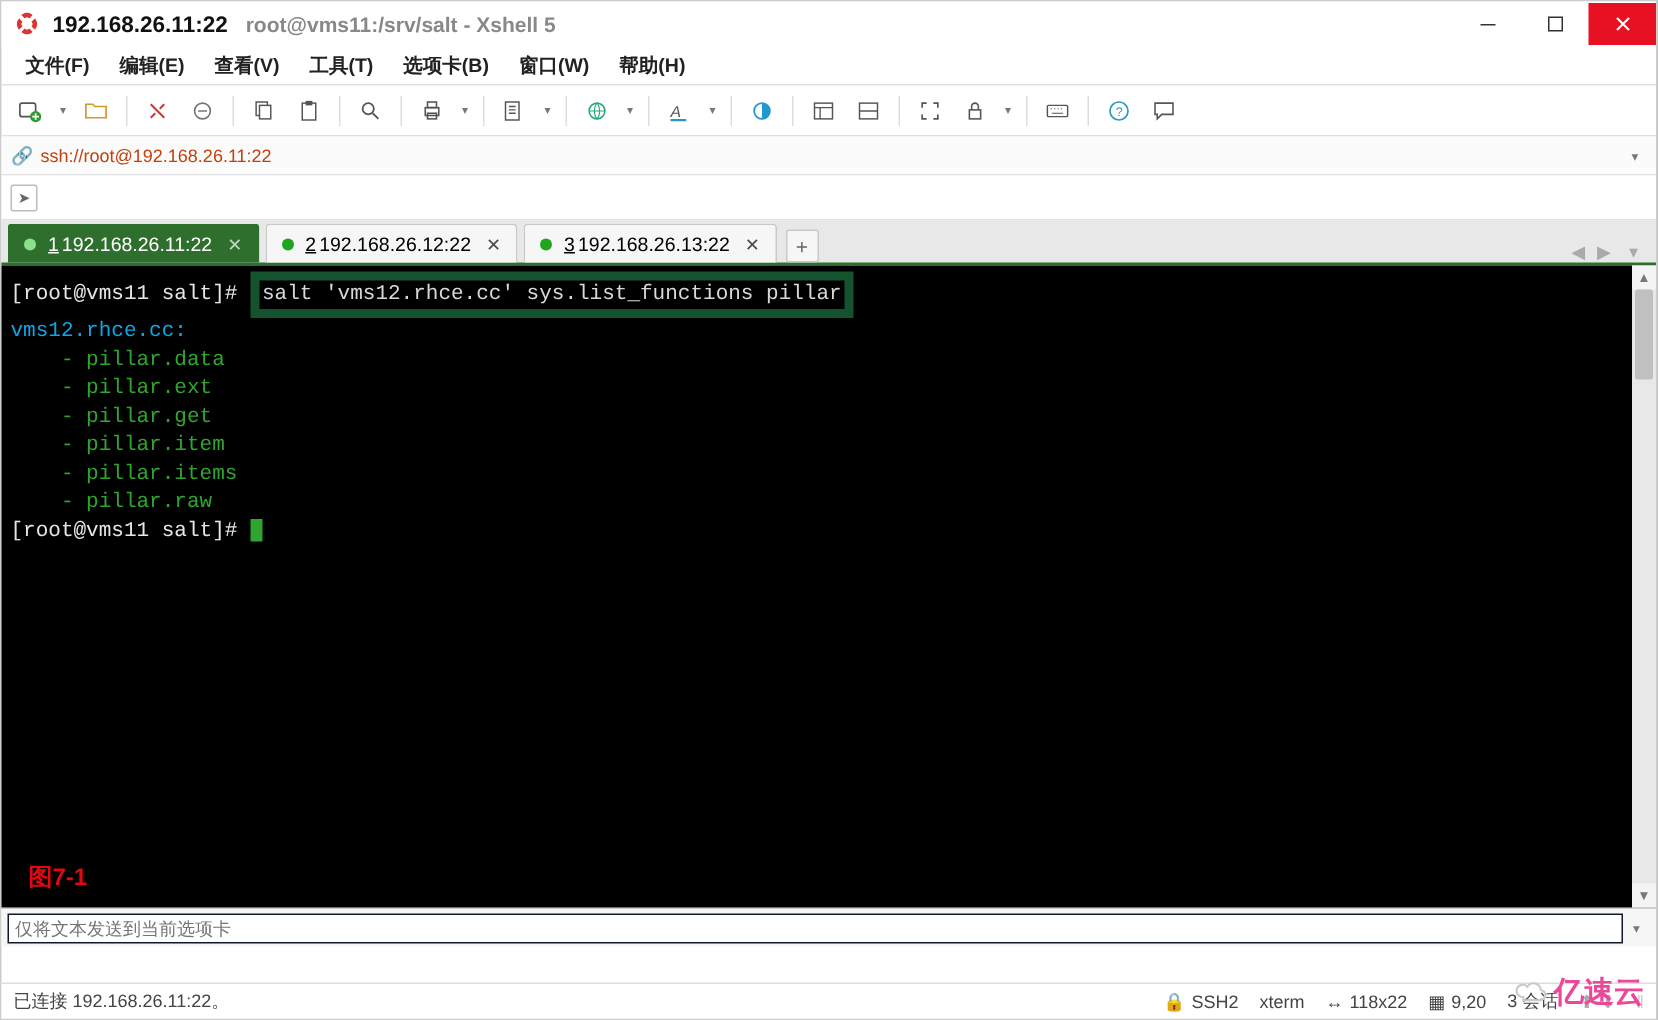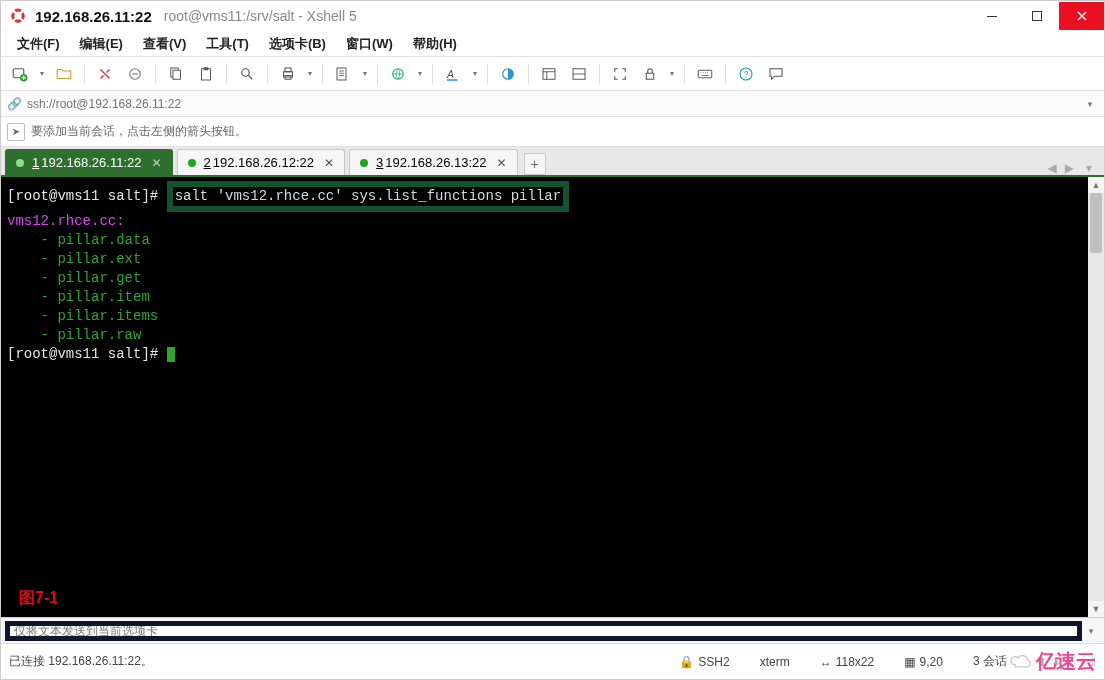--- a/index.html
+++ b/index.html
@@ -2,37 +2,37 @@
 <html><head>
 <meta charset="utf-8">
 <style>
   * { box-sizing: border-box; }
   html, body { margin: 0; padding: 0; font-family: "Microsoft YaHei", "Segoe UI", Arial, sans-serif; font-size: 12px; background: #fff; }
   .window { width: 1105px; height: 680px; display: flex; flex-direction: column; border: 1px solid #ccc; position: relative; }
   
   .titlebar { height: 30px; display: flex; align-items: center; background: #fff; padding: 0 0 0 8px; }
   .titlebar .logo { width: 18px; height: 18px; margin-right: 8px; }
   .titlebar .title-main { font-weight: bold; font-size: 15px; color: #111; }
-  .titlebar .title-sub { font-size: 14px; color: #888; margin-left: 12px; }
+  .titlebar .title-sub { font-size: 14px; color: #888; margin-left: 12px; font-weight: bold; }
   .titlebar .spacer { flex: 1; }
   .winbtn { width: 45px; height: 28px; display: flex; align-items: center; justify-content: center; color: #555; }
   .winbtn.close { background: #e81123; color: #fff; }
   
   .menubar { height: 26px; display: flex; align-items: center; padding: 0 8px; border-bottom: 1px solid #e0e0e0; gap: 4px; }
   .menubar .menuitem { padding: 2px 8px; font-size: 13px; color: #222; font-weight: bold; }
   
   .toolbar { height: 34px; display: flex; align-items: center; padding: 2px 6px; border-bottom: 1px solid #e0e0e0; gap: 4px; }
   .tbtn { width: 26px; height: 26px; display: flex; align-items: center; justify-content: center; border-radius: 3px; color:#444; }
   .tbtn svg { width: 18px; height: 18px; }
   .tdd { width: 10px; display:flex; align-items:center; justify-content:center; color:#777; font-size:8px; }
   .tsep { width: 1px; height: 20px; background: #ddd; margin: 0 3px; }
   
   .addrbar { height: 26px; display: flex; align-items: center; padding: 0 6px; border-bottom: 1px solid #e0e0e0; background:#fbfbfb; }
   .addrbar .link-icon { width: 16px; text-align:center; color:#777; }
-  .addrbar .addr { flex: 1; color: #737373; padding-left: 4px; }
+  .addrbar .addr { flex: 1; color: #c2410c; padding-left: 4px; }
   .addrbar .dd { width: 16px; color:#777; font-size:9px; text-align:center; }
   
   .infobar { height: 30px; display: flex; align-items: center; padding: 0 6px; border-bottom: 1px solid #e0e0e0; background:#fff; color:#666; gap:6px; }
   .infobar .arrow-btn { width:18px; height:18px; display:flex; align-items:center; justify-content:center; border:1px solid #bbb; border-radius:2px; font-size:10px; color:#666; }
   
   .tabbar { height: 30px; display: flex; align-items: flex-end; background: #e8e8e8; border-bottom: 2px solid #2e6f2e; padding: 0 4px; gap: 0; }
   .tab { height: 26px; display: flex; align-items: center; padding: 0 10px; border: 1px solid #c8c8c8; border-bottom: none; background: #f6f6f6; position: relative; margin-right: 4px; border-radius: 3px 3px 0 0; font-size:13px; }
   .tab.active { background: #2e6f2e; color: #fff; border-color: #2e6f2e; }
   .tab .dot { width: 8px; height: 8px; border-radius: 50%; background: #1fa51f; margin-right: 8px; }
   .tab.active .dot { background: #8be08b; }
@@ -43,32 +43,32 @@
   .tabbar .nav-arrows { display:flex; gap:8px; color:#aaa; padding:0 8px; font-size:12px; }
   
   .terminal-wrap { flex:1; display:flex; background:#000; position:relative; }
   .terminal { flex:1; font-family: Consolas, "Courier New", monospace; font-size: 14px; line-height: 19px; color: #d8d8d8; padding: 4px 6px; white-space: pre; position:relative; }
   .scrollbar { width:16px; background:#e8e8e8; display:flex; flex-direction:column; align-items:center; }
   .scrollbar .sbtn { height:16px; width:100%; display:flex; align-items:center; justify-content:center; color:#777; font-size:9px; background:#f4f4f4; }
   .scrollbar .track { flex:1; width:100%; position:relative; }
   .scrollbar .thumb { position:absolute; top:0; left:2px; width:12px; height:60px; background:#c0c0c0; border-radius:2px; }
   .prompt-white { color:#e6e6e6;margin-top:32px; }
   .hl-box { border:6px solid #14532d; padding:0 2px; display:inline-block; }
-  .minion { color:#d946ef; }
+  .minion { color:#0ea5e9; }
   .green-list { color:#2fa52f; }
   .cursor-block { display:inline-block; width:8px; height:15px; background:#2fa52f; vertical-align:middle; }
   .annotation { position:absolute; color:#e30613; font-weight:bold; font-size:16px; font-family: "Microsoft YaHei", sans-serif; }
   .annot1 { left:315px; top:56px; }
   .annot2 { left:18px; bottom:10px; }
   
   .bottombar { height: 26px; display:flex; align-items:center; border-top:1px solid #ccc; background:#f6f6f6; padding:0 4px; }
-  .bottombar input { flex:1; border:5px solid #0f172a; height:20px; padding:0 4px; font-size:12px; color:#999; background:#fff; }
+  .bottombar input { flex:1; border:1px solid #0f172a; height:20px; padding:0 4px; font-size:12px; color:#999; background:#fff; }
   .bottombar .dd2 { width:18px; text-align:center; color:#777; font-size:9px; }
   
-  .statusbar { height: 36px; display:flex; align-items:center; border-top:1px solid #ddd; background:#fff; padding:0 8px; font-size:12px; color:#444; gap:30px; }
+  .statusbar { height: 24px; display:flex; align-items:center; border-top:1px solid #ddd; background:#fff; padding:0 8px; font-size:12px; color:#444; gap:14px;margin-top:24px; }
   .statusbar .seg { display:flex; align-items:center; gap:4px; }
   .statusbar .spacer { flex:1; }
   .statusbar .pipe { color:#ccc; }
   
   .watermark { position:absolute; right:8px; bottom:4px; color:#ec4899; font-size:20px; font-weight:bold; display:flex; align-items:center; gap:4px; pointer-events:none; }
   
   .logo-red { fill:#d33; }
 </style>
 </head>
 <body>
@@ -243,21 +243,20 @@
   </div>
 
   <div class="addrbar">
     <span class="link-icon">🔗</span>
     <span class="addr">ssh://root@192.168.26.11:22</span>
     <span class="dd">▾</span>
   </div>
 
   <div class="infobar">
     <span class="arrow-btn">➤</span>
-    <span>要添加当前会话，点击左侧的箭头按钮。</span>
   </div>
 
   <div class="tabbar">
     <div class="tab active">
       <span class="dot"></span>
       <span class="tnum">1</span>
       <span>192.168.26.11:22</span>
       <span class="close">✕</span>
     </div>
     <div class="tab">

